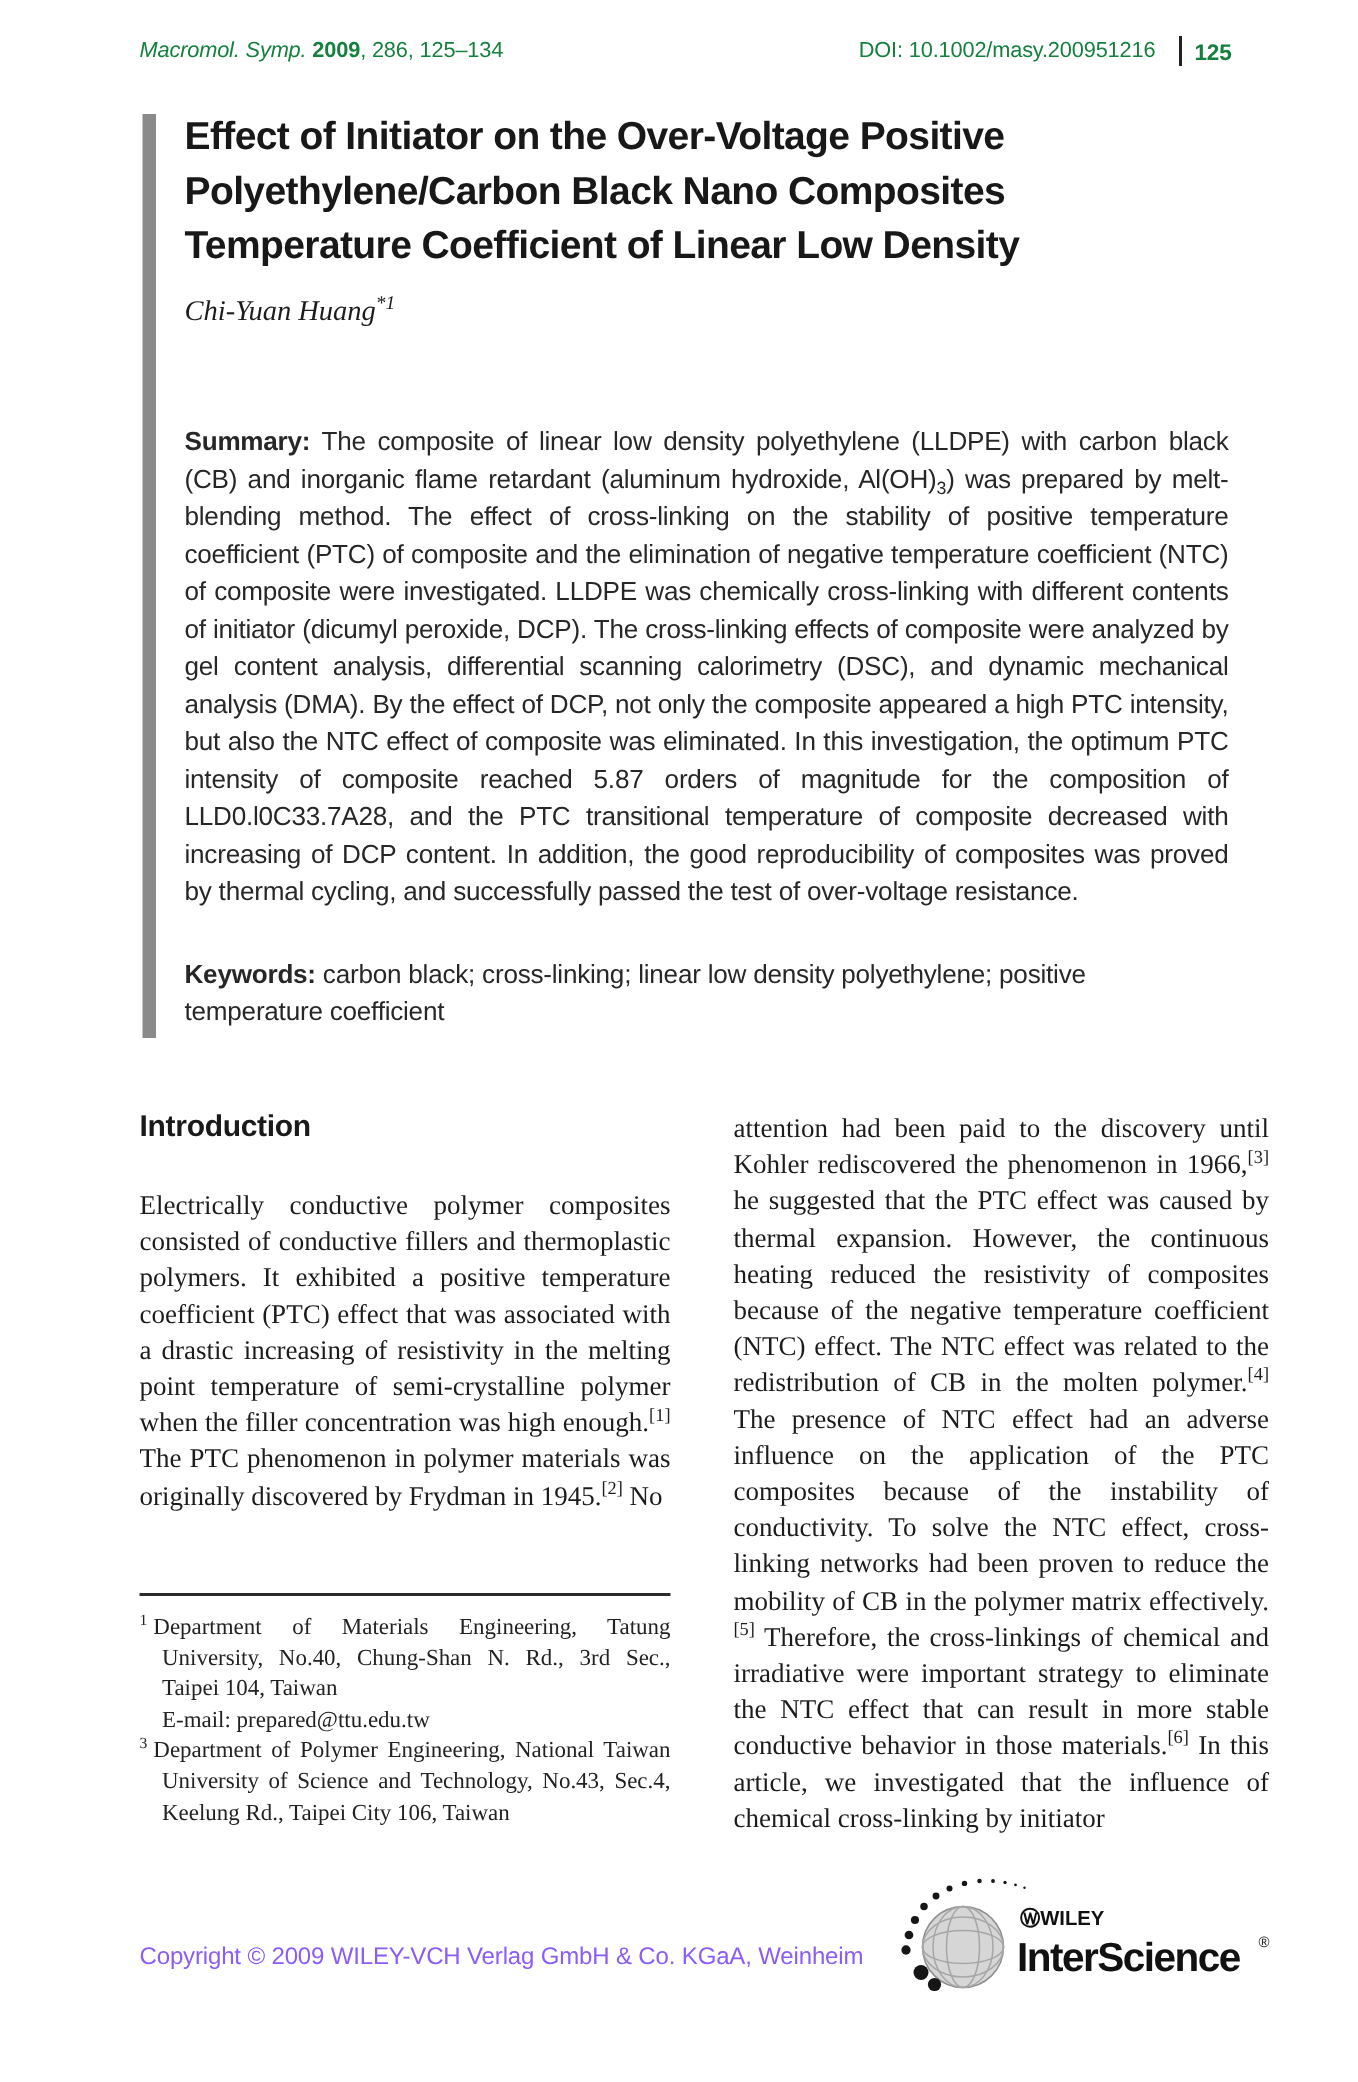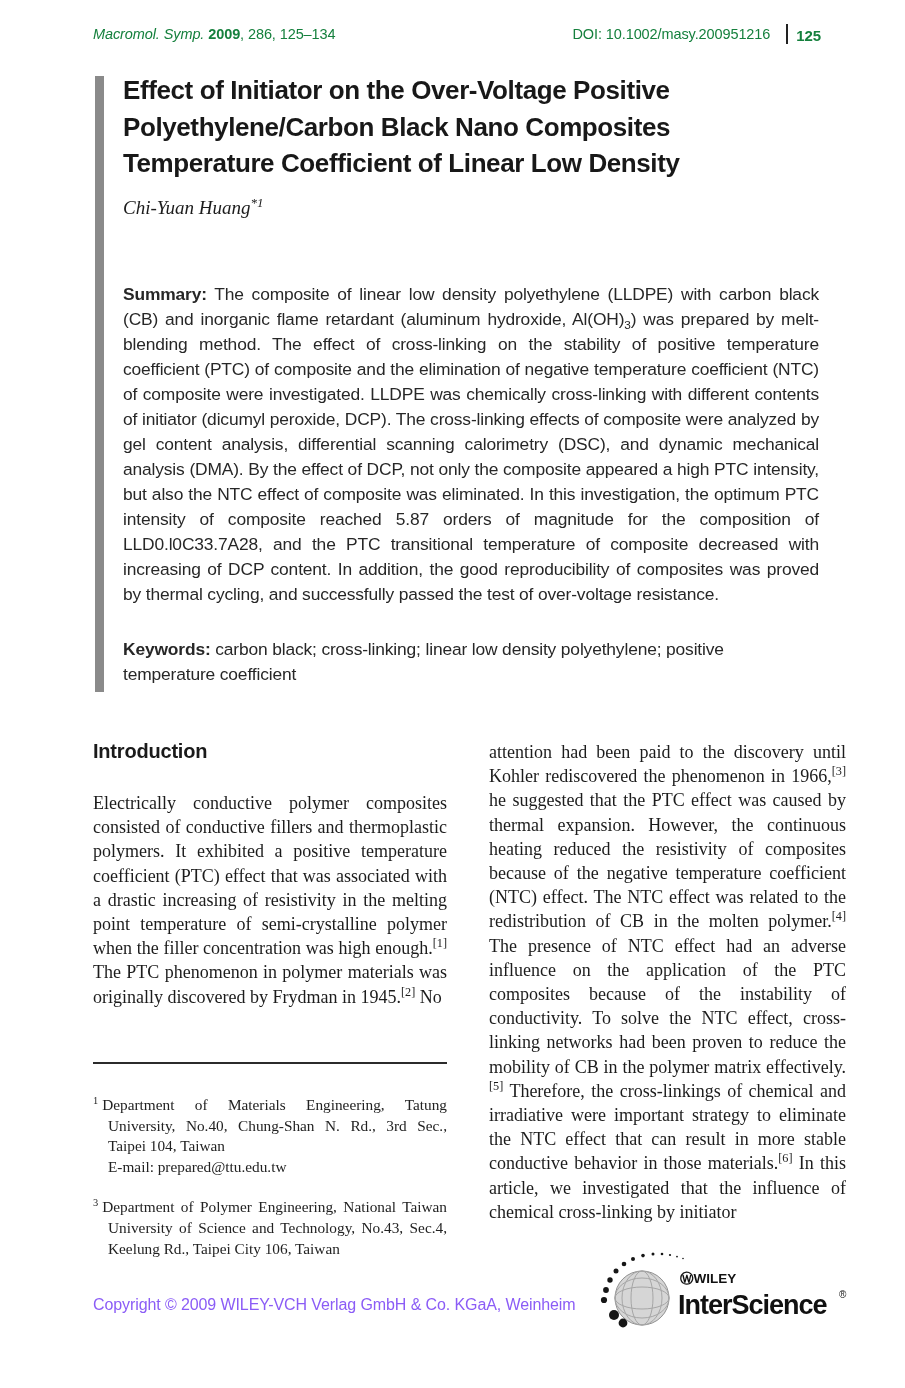--- a/index.html
+++ b/index.html
@@ -51,21 +51,21 @@
     font-family:"Liberation Sans",sans-serif;font-weight:700;font-size:20px;
     margin:0 0 28px 0;color:#1a1a1a;letter-spacing:-0.2px;
   }
   .body-par{font-size:18px;line-height:24.2px;text-align:justify;margin:0;}
 
   .footnotes{
     position:absolute;left:93px;top:1062px;width:354px;
     border-top:2px solid #2b2b2b;padding-top:11px;
     font-size:15.3px;line-height:20.6px;text-align:justify;color:#222;
   }
-  .footnote{padding-left:15px;text-indent:-15px;margin-top:20px;}
+  .footnote{padding-left:15px;text-indent:-15px;}
   .footnote sup{margin-right:4px;}
   .fn-email{text-indent:0;}
 
   .copyright{
     position:absolute;left:93px;top:1296px;
     font-family:"Liberation Sans",sans-serif;font-size:16px;color:#8b5cf6;
     letter-spacing:-0.1px;
   }
   .logo{position:absolute;left:596px;top:1250px;width:256px;height:88px;}
 </style>

